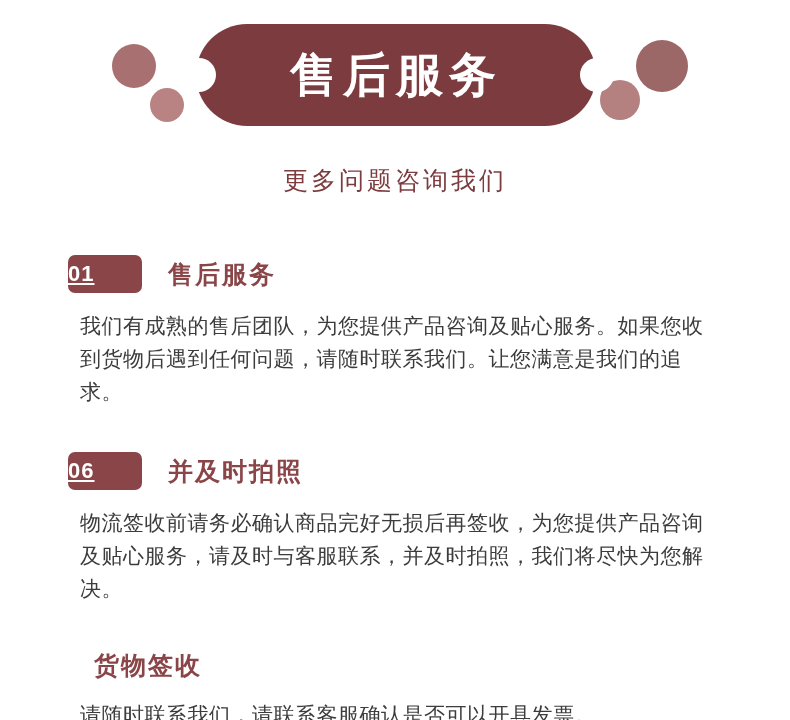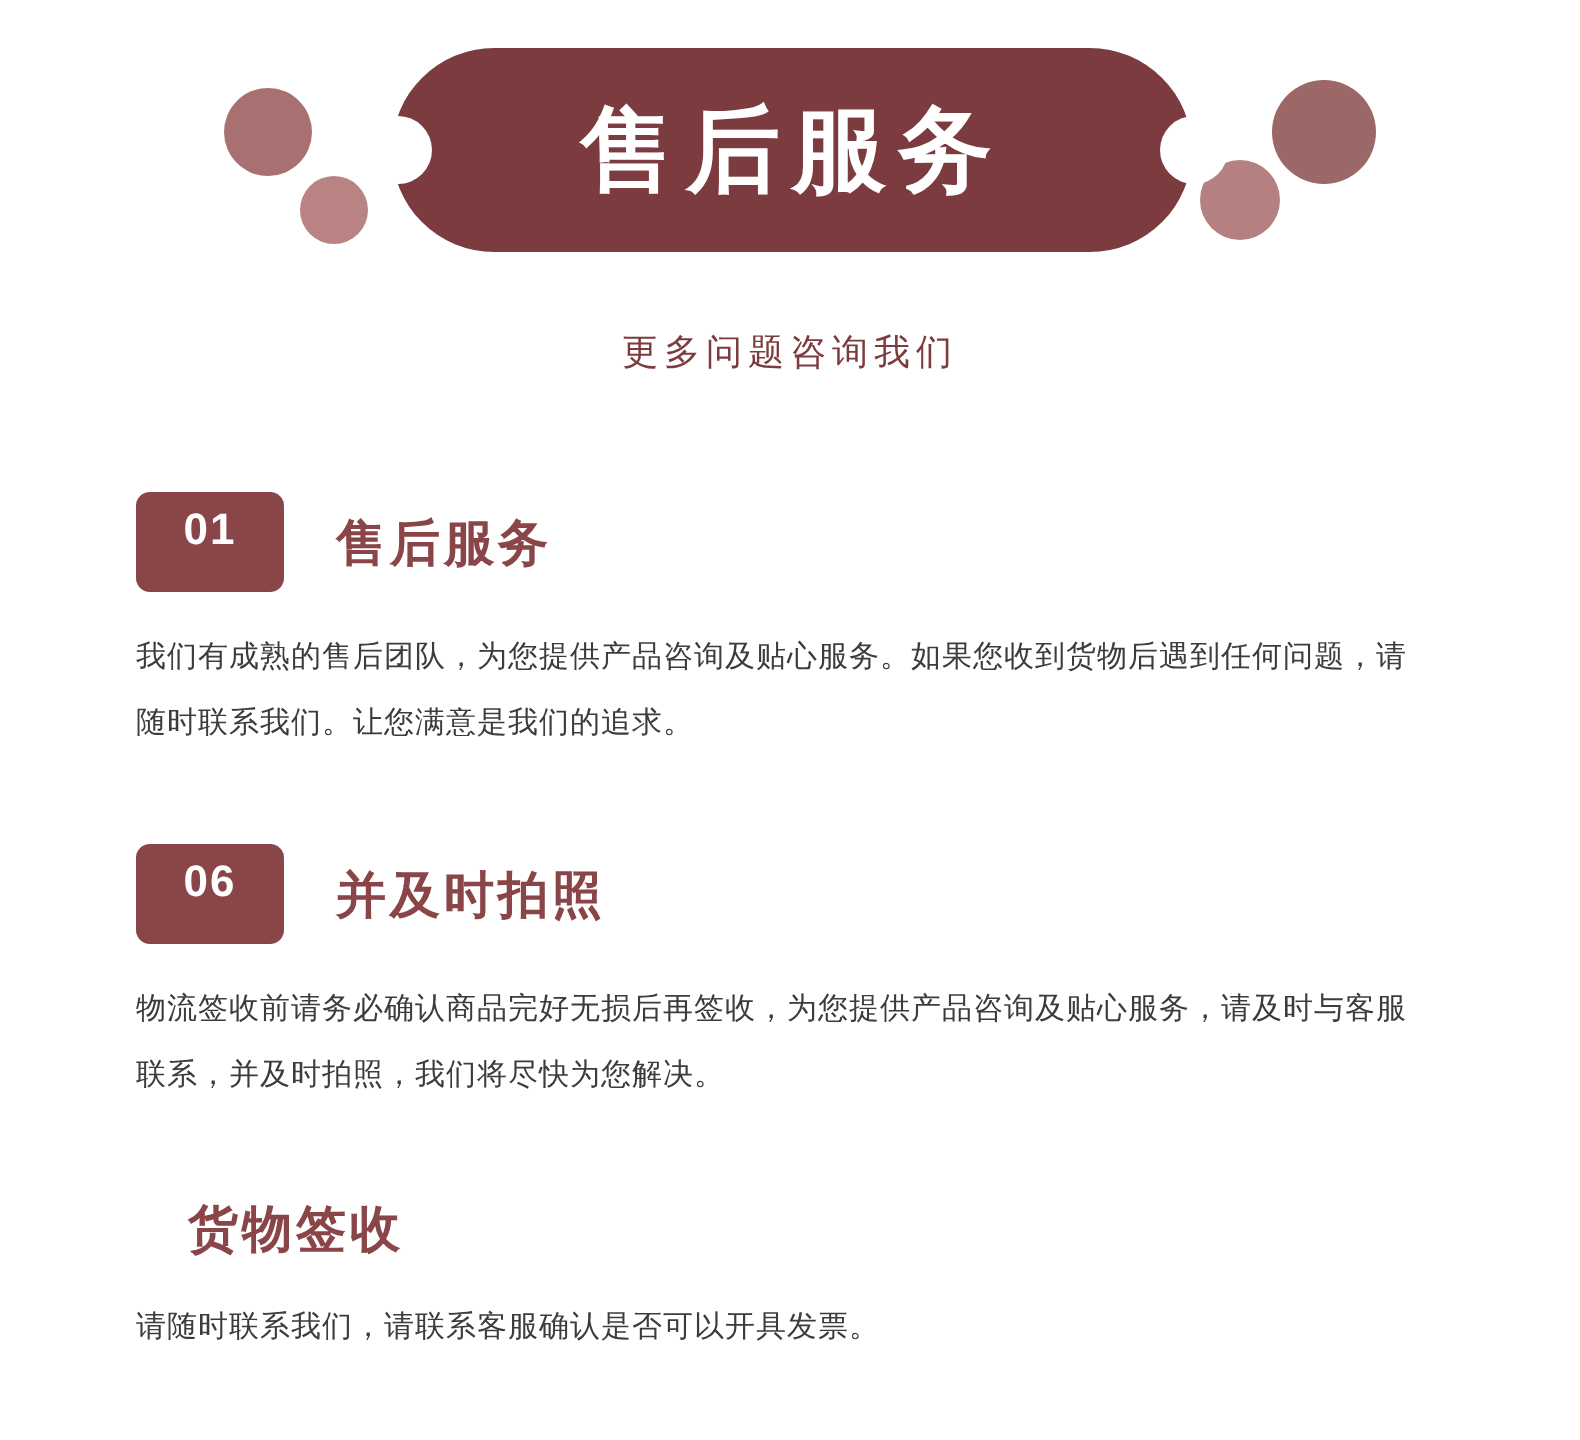--- a/index.html
+++ b/index.html
@@ -61,21 +61,21 @@
     text-align: center;
     color: #ffffff;
     font-size: 47px;
     font-weight: bold;
     letter-spacing: 6px;
   }
 
   .subtitle {
     width: 790px;
     text-align: center;
-    font-size: 18px;
+    font-size: 25px;
     color: #7c3b3e;
     letter-spacing: 3px;
     margin-top: 14px;
     font-weight: normal;
   }
 
   
   .sections {
     margin-top: 58px;
     padding: 0 68px;
@@ -87,39 +87,40 @@
     display: flex;
     align-items: center;
     margin-bottom: 16px;
   }
   .badge {
     background: #8a4548;
     color: #ffffff;
     font-size: 22px;
     font-weight: bold;
     width: 74px;
-    height: 50px;
+    height: 38px;
     line-height: 38px;
-    text-align: center;
     border-radius: 7px;
     letter-spacing: 1px;
+    text-decoration: underline;
   }
   .section-title {
     margin-left: 26px;
     color: #8a4548;
     font-size: 25px;
     font-weight: bold;
     letter-spacing: 2px;
   }
   .section-body {
-    font-size: 15px;
+    font-size: 21px;
     line-height: 33px;
     color: #3c3c3c;
     letter-spacing: 0.5px;
     max-width: 640px;
+    margin-left: 12px;
   }
   .section-body p { margin: 0; }
 </style>
 </head>
 <body>
 
 <div class="banner">
   <div class="banner-deco deco-1"></div>
   <div class="banner-deco deco-2"></div>
   <div class="banner-deco deco-3"></div>

